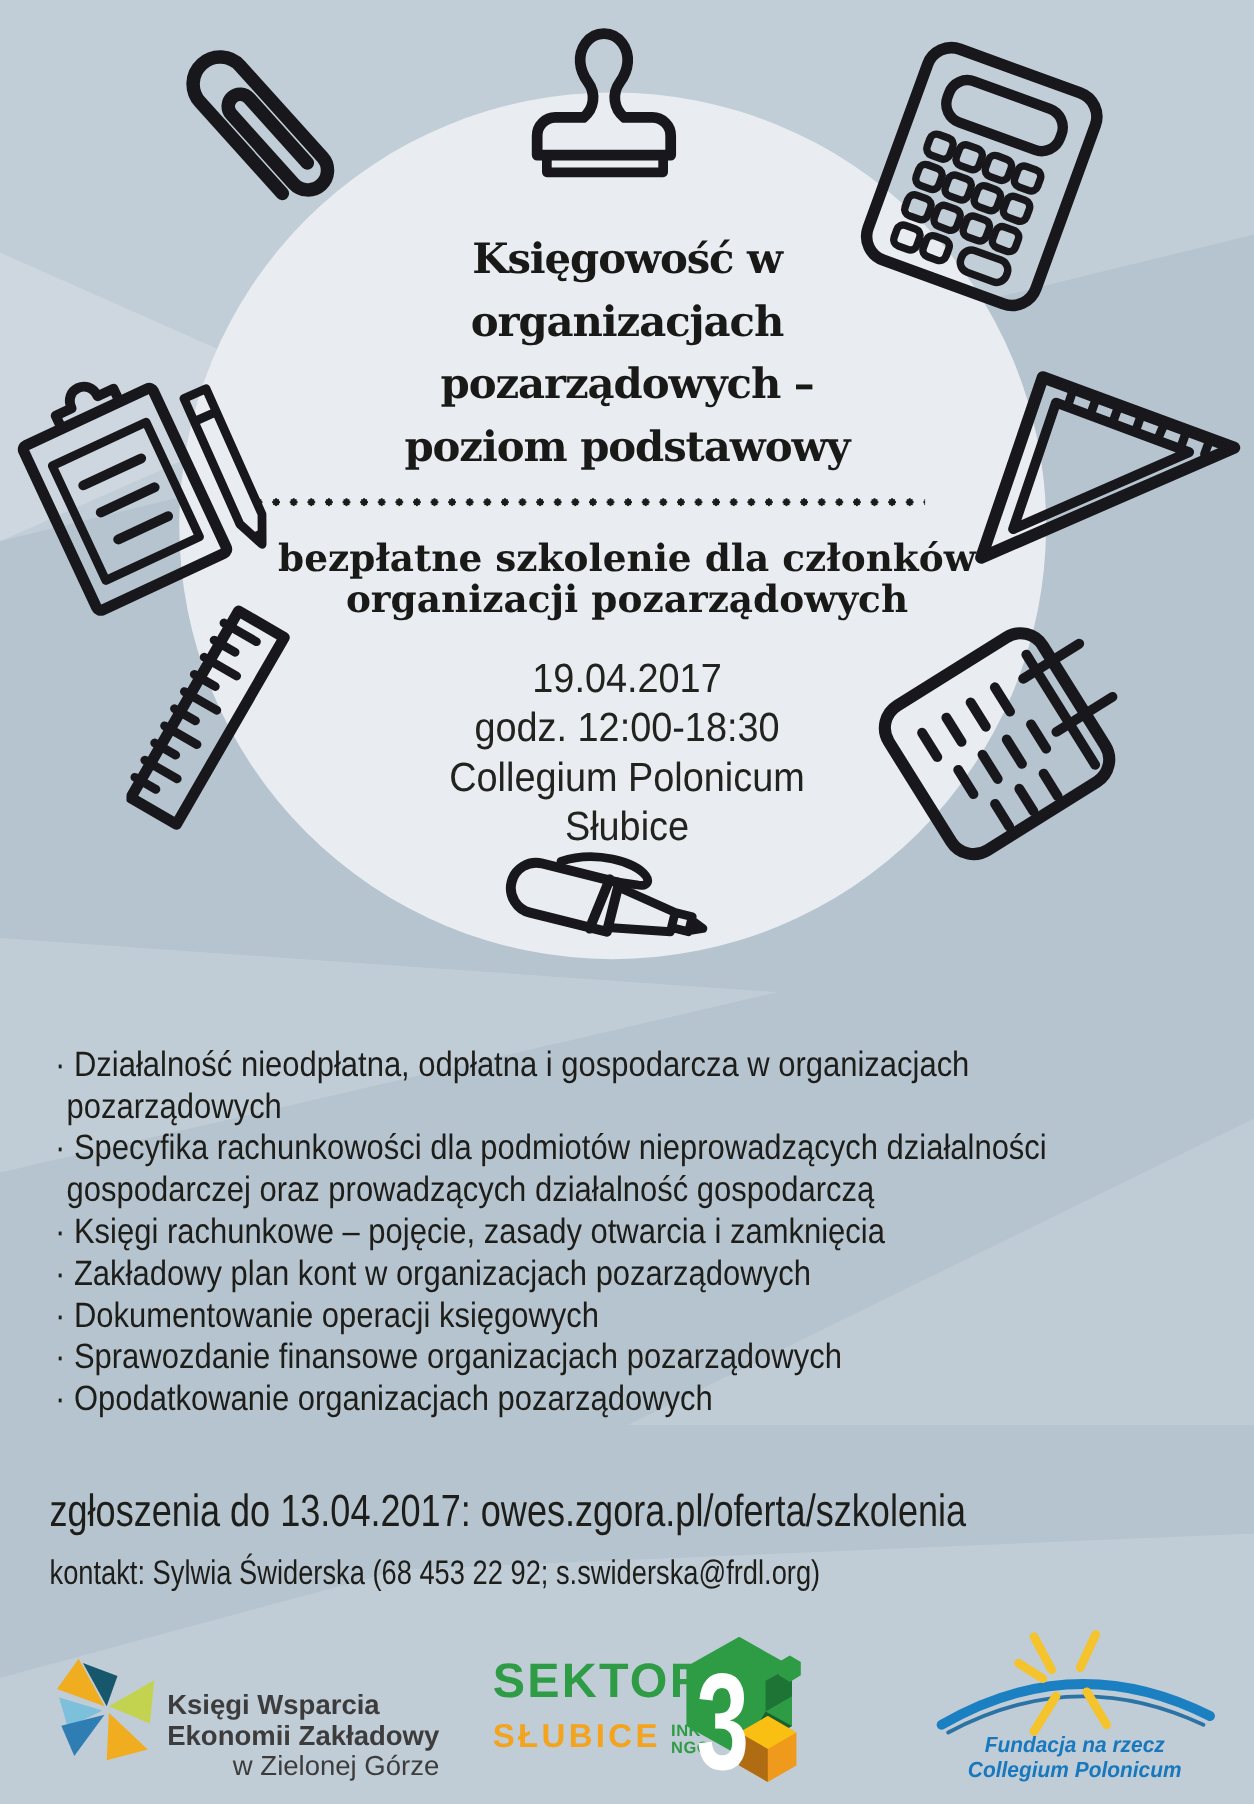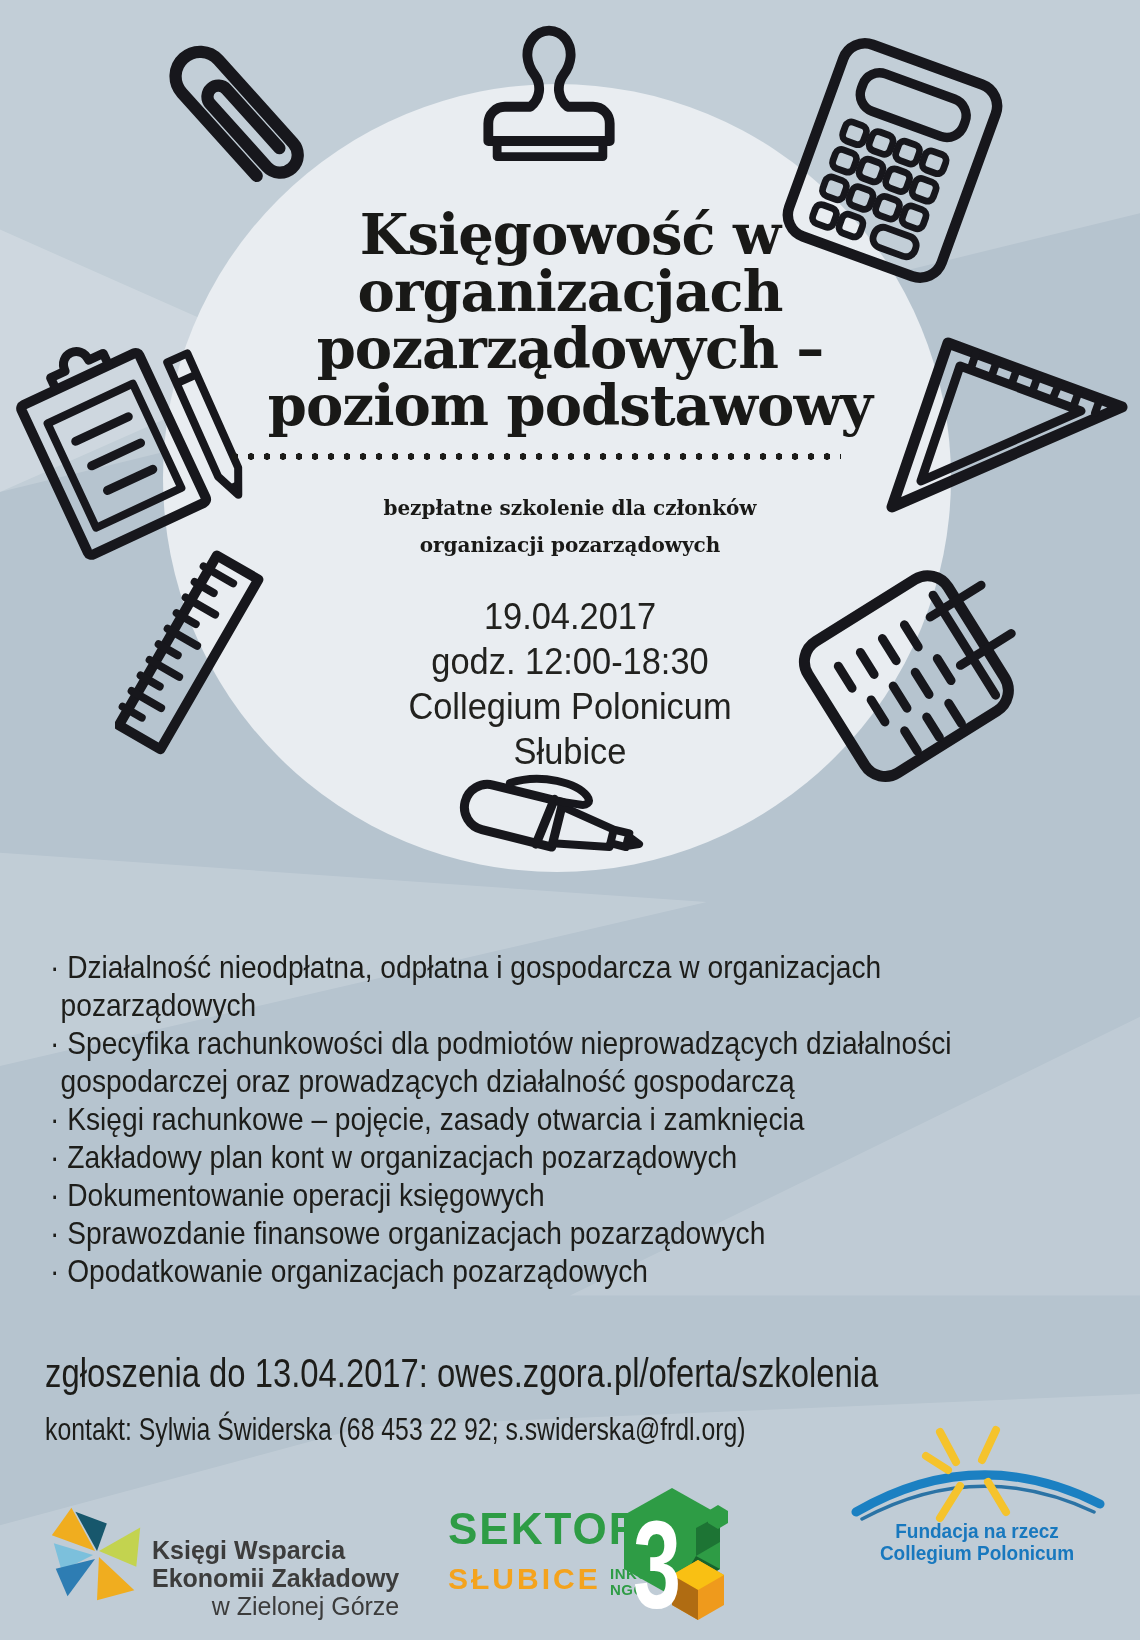--- a/index.html
+++ b/index.html
@@ -21,30 +21,30 @@
   }
   .icon{position:absolute;}
   .icon svg{display:block;width:100%;height:100%;}
   .ink{stroke:#17171c;fill:none;stroke-linecap:round;stroke-linejoin:round;}
 
   .serif{font-family:"DejaVu Serif","Liberation Serif",serif;}
   .pre{white-space:pre-line;}
 
   .title{
     position:absolute;left:0;top:206px;width:1140px;text-align:center;
-    font-size:56px;line-height:57px;font-weight:bold;letter-spacing:-1px;
+    font-size:38px;line-height:57px;font-weight:bold;letter-spacing:-1px;
   }
   .dotted{
     position:absolute;top:452px;left:227px;width:614px;height:9px;
     background-image:radial-gradient(circle 3.4px,#1b1b19 97%,rgba(0,0,0,0) 100%);
     background-size:16px 9px;background-repeat:repeat-x;
   }
   .subtitle{
     position:absolute;left:0;top:490px;width:1140px;text-align:center;
-    font-size:20px;line-height:37px;font-weight:bold;
+    font-size:34px;line-height:37px;font-weight:bold;
   }
   .datetime{
     position:absolute;left:0;top:594px;width:1140px;text-align:center;
     font-size:37px;line-height:45px;color:#22221f;
     transform:scaleX(.93);transform-origin:50% 0;
   }
   .topics{
     position:absolute;left:50px;top:948px;width:1150px;margin:0;padding:0;
     list-style:none;font-size:32px;line-height:38px;color:#1d1d1a;
     transform:scaleX(.88);transform-origin:0 0;
@@ -64,21 +64,21 @@
   .owes-pinwheel{position:absolute;left:2px;top:4px;width:110px;height:112px;}
   .owes-text{position:absolute;left:112px;top:40px;font-size:25px;line-height:28px;color:#3c3c3c;font-weight:bold;}
   .owes-text .light{font-weight:normal;text-align:right;}
 
   .logo-sektor{position:absolute;left:448px;top:1498px;width:310px;height:140px;}
   .sektor-name{position:absolute;left:0;top:6px;font-size:44px;font-weight:bold;color:#2e9c45;letter-spacing:2px;white-space:nowrap;}
   .sektor-city{position:absolute;left:0;top:64px;font-size:30px;font-weight:bold;color:#f4a31d;letter-spacing:3px;white-space:nowrap;}
   .sektor-sub{position:absolute;left:162px;top:68px;font-size:15px;line-height:16px;font-weight:bold;color:#2e9c45;letter-spacing:.5px;}
   .sektor-hex{position:absolute;left:169px;top:-10px;width:115px;height:135px;}
 
-  .logo-fundacja{position:absolute;left:842px;top:1420px;width:270px;height:160px;}
+  .logo-fundacja{position:absolute;left:842px;top:1476px;width:270px;height:160px;font-style:italic;}
   .fundacja-art{position:absolute;left:0;top:0;width:270px;height:100px;}
   .fundacja-text{position:absolute;left:0;top:100px;width:270px;text-align:center;
     font-size:20px;line-height:22px;font-weight:bold;color:#1878be;
     transform:scaleX(.95);transform-origin:50% 0;}
 </style>
 </head>
 <body>
 
 <div>
 

